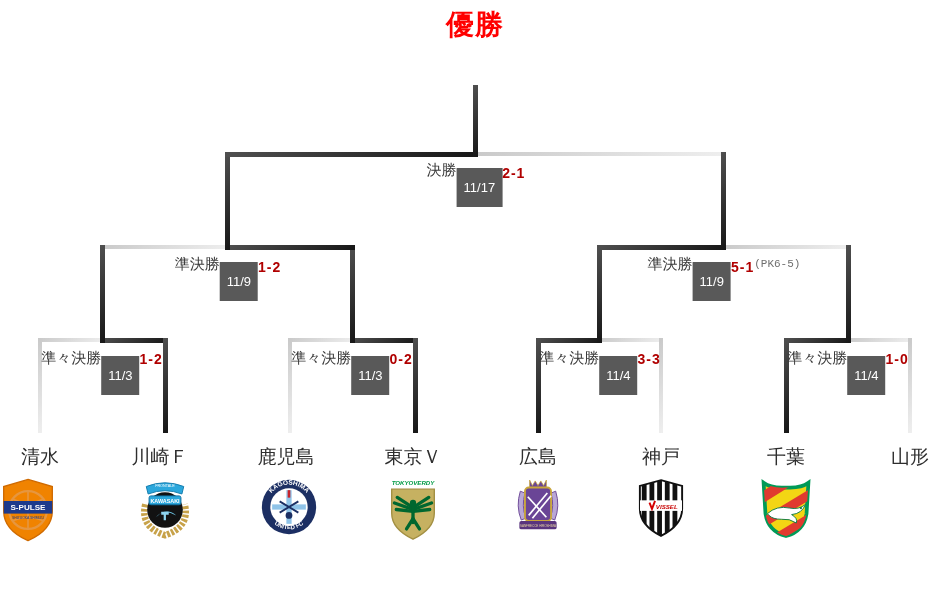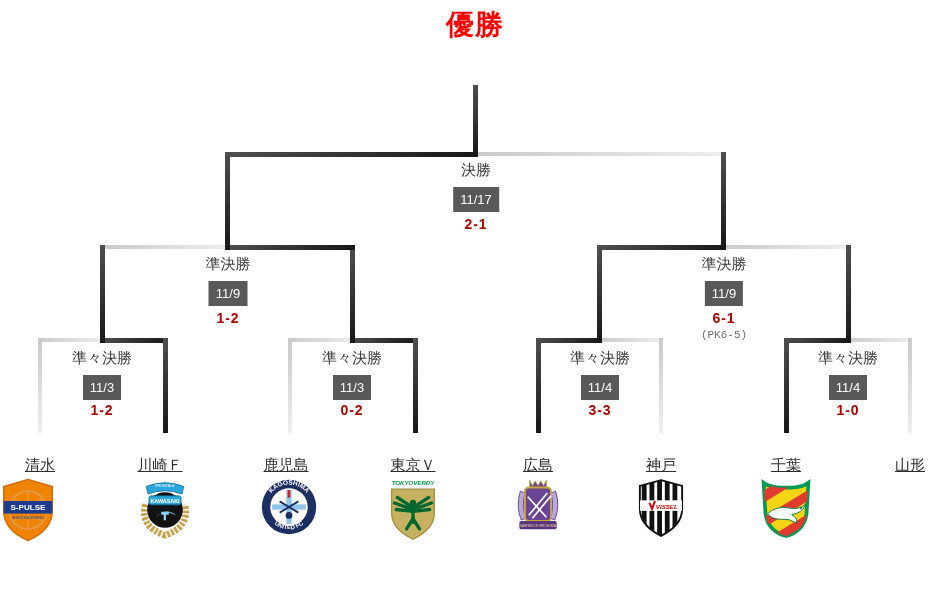--- a/index.html
+++ b/index.html
@@ -6,32 +6,32 @@
   .stage{position:relative;width:950px;height:600px;background:#ffffff;overflow:hidden;
          font-family:"Liberation Sans","DejaVu Sans",sans-serif;}
   
   .title{position:absolute;left:0;top:8px;width:950px;text-align:center;
          color:#ff0000;font-weight:bold;font-size:28px;line-height:33px;letter-spacing:1px;}
   
   .bl{position:absolute;}
   .bl.light{background:linear-gradient(135deg,#c9c9c9,#efefef);z-index:1;}
   .bl.bold{background:linear-gradient(135deg,#505050,#161616);z-index:2;}
   
-  .match{position:absolute;transform:translateX(-50%);display:flex;flex-direction:column;
-         align-items:center;z-index:3;white-space:nowrap;}
+  .match{position:absolute;transform:translateX(-50%);display:flex;
+         z-index:3;white-space:nowrap;}
   .round-label{font-size:15px;color:#3a3a3a;}
   .date-badge{margin-top:7px;background:#595959;color:#ffffff;font-size:13px;
-              line-height:17px;padding:4px 7px;}
+              line-height:17px;padding:11px 7px;}
   .score{margin-top:4px;color:#b00000;font-weight:bold;font-size:14px;letter-spacing:1px;}
   .match.qf .score{margin-top:2px;}
   .note{margin-top:3px;color:#6e6e6e;font-size:11px;font-family:Liberation Mono, monospace;}
   .note:empty{display:none;}
   
-  .team-name{position:absolute;top:456px;transform:translateX(-50%);font-size:15px;
-             color:#2e2e2e;white-space:nowrap;z-index:3;text-decoration:underline;}
+  .team-name{position:absolute;top:444px;transform:translateX(-50%);font-size:19px;
+             color:#2e2e2e;white-space:nowrap;z-index:3;}
   .logo{position:absolute;top:478px;transform:translateX(-50%);z-index:3;}
   .logo svg text{font-family:"Liberation Sans","DejaVu Sans",sans-serif;}
 </style>
 </head>
 <body>
 
 <div class="stage">
 
   <div class="title">
     <div>優勝</div>
@@ -78,21 +78,21 @@
   <div class="match" style="left:228px;top:255px">
     <div class="round-label">準決勝</div>
     <div class="date-badge">11/9</div>
     <div class="score">1-2</div>
 
   </div>
 
   <div class="match" style="left:724px;top:255px">
     <div class="round-label">準決勝</div>
     <div class="date-badge">11/9</div>
-    <div class="score">6-1</div>
+    <div class="score">5-1</div>
     <div class="note">(PK6-5)</div>
   </div>
 
   <div class="match qf" style="left:102px;top:349px">
     <div class="round-label">準々決勝</div>
     <div class="date-badge">11/3</div>
     <div class="score">1-2</div>
   </div>
 
   <div class="match qf" style="left:352px;top:349px">

